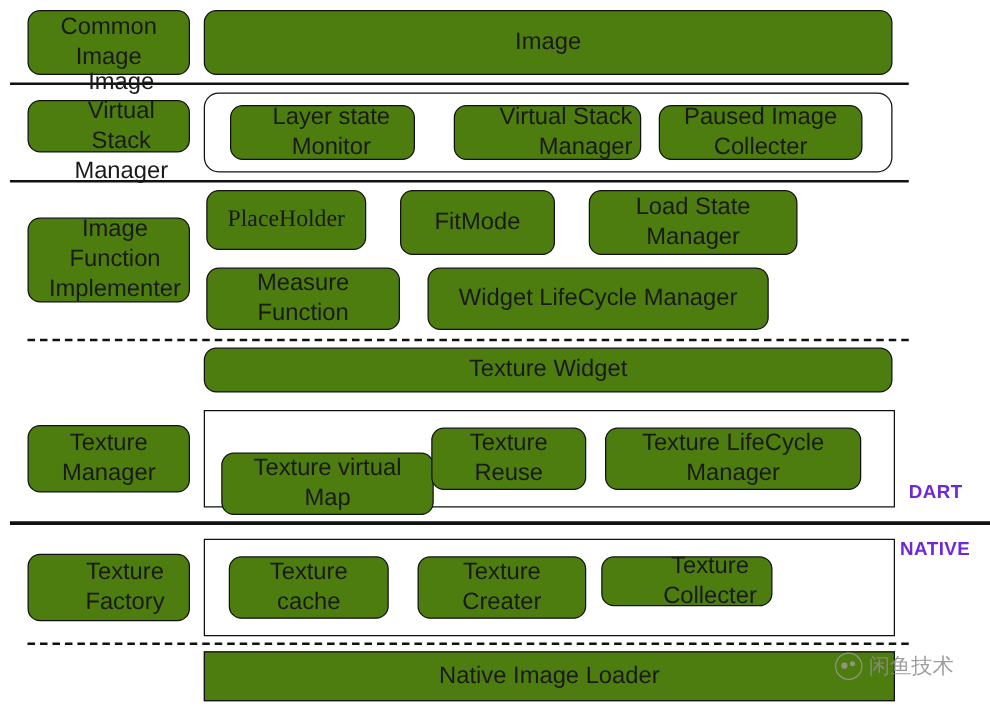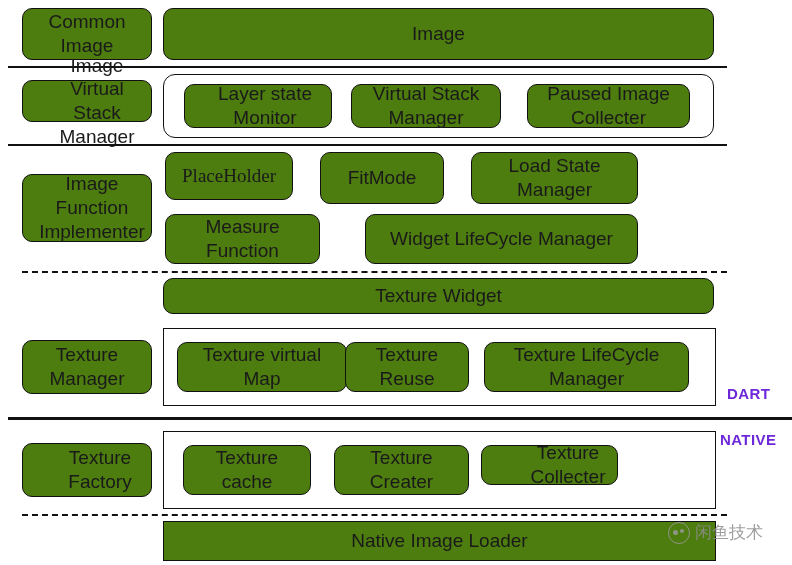--- a/index.html
+++ b/index.html
@@ -95,45 +95,45 @@
   <div class="box" style="left:163px;top:8px;width:551px;height:52px;">Image</div>
 
   <div class="rule" style="left:8px;top:66px;width:719px;"></div>
 
   <div class="box" style="left:22px;top:80px;width:130px;height:42px;padding-left:26px;">Image Virtual
 Stack Manager</div>
 
   <div class="container-box" style="left:163px;top:74px;width:551px;height:64px;"></div>
 
   <div class="box" style="left:184px;top:84px;width:148px;height:44px;padding-left:20px;">Layer state Monitor</div>
-  <div class="box" style="left:351px;top:84px;width:150px;height:44px;">Virtual Stack Manager</div>
+  <div class="box" style="left:363px;top:84px;width:150px;height:44px;text-align:right;">Virtual Stack Manager</div>
   <div class="box" style="left:527px;top:84px;width:163px;height:44px;">Paused Image
 Collecter</div>
 
   <div class="rule" style="left:8px;top:144px;width:719px;"></div>
 
   <div class="box" style="left:22px;top:174px;width:130px;height:68px;padding-left:16px;">Image Function
 Implementer</div>
 
   <div class="box" style="left:165px;top:152px;width:128px;height:48px;font-family:Liberation Serif, serif;">PlaceHolder</div>
   <div class="box" style="left:320px;top:152px;width:124px;height:52px;">FitMode</div>
   <div class="box" style="left:471px;top:152px;width:167px;height:52px;">Load State Manager</div>
 
   <div class="box" style="left:165px;top:214px;width:155px;height:50px;">Measure Function</div>
-  <div class="box" style="left:365px;top:214px;width:273px;height:50px;">Widget LifeCycle Manager</div>
+  <div class="box" style="left:342px;top:214px;width:273px;height:50px;">Widget LifeCycle Manager</div>
 
   <div class="rule dashed" style="left:22px;top:271px;width:705px;"></div>
 
   <div class="box" style="left:163px;top:278px;width:551px;height:36px;">Texture Widget</div>
 
   <div class="box" style="left:22px;top:340px;width:130px;height:54px;">Texture Manager</div>
 
   <div class="container-box sharp" style="left:163px;top:328px;width:553px;height:78px;"></div>
 
-  <div class="box" style="left:177px;top:342px;width:170px;height:50px;">Texture virtual Map</div>
+  <div class="box" style="left:177px;top:362px;width:170px;height:50px;">Texture virtual Map</div>
   <div class="box" style="left:345px;top:342px;width:124px;height:50px;">Texture Reuse</div>
   <div class="box" style="left:484px;top:342px;width:205px;height:50px;">Texture LifeCycle Manager</div>
 
   <div class="side-label" style="left:727px;top:385px;">DART</div>
 
   <div class="rule thick" style="left:8px;top:417px;width:784px;"></div>
 
   <div class="side-label" style="left:720px;top:431px;">NATIVE</div>
 
   <div class="box" style="left:22px;top:443px;width:130px;height:54px;padding-left:32px;">Texture Factory</div>

